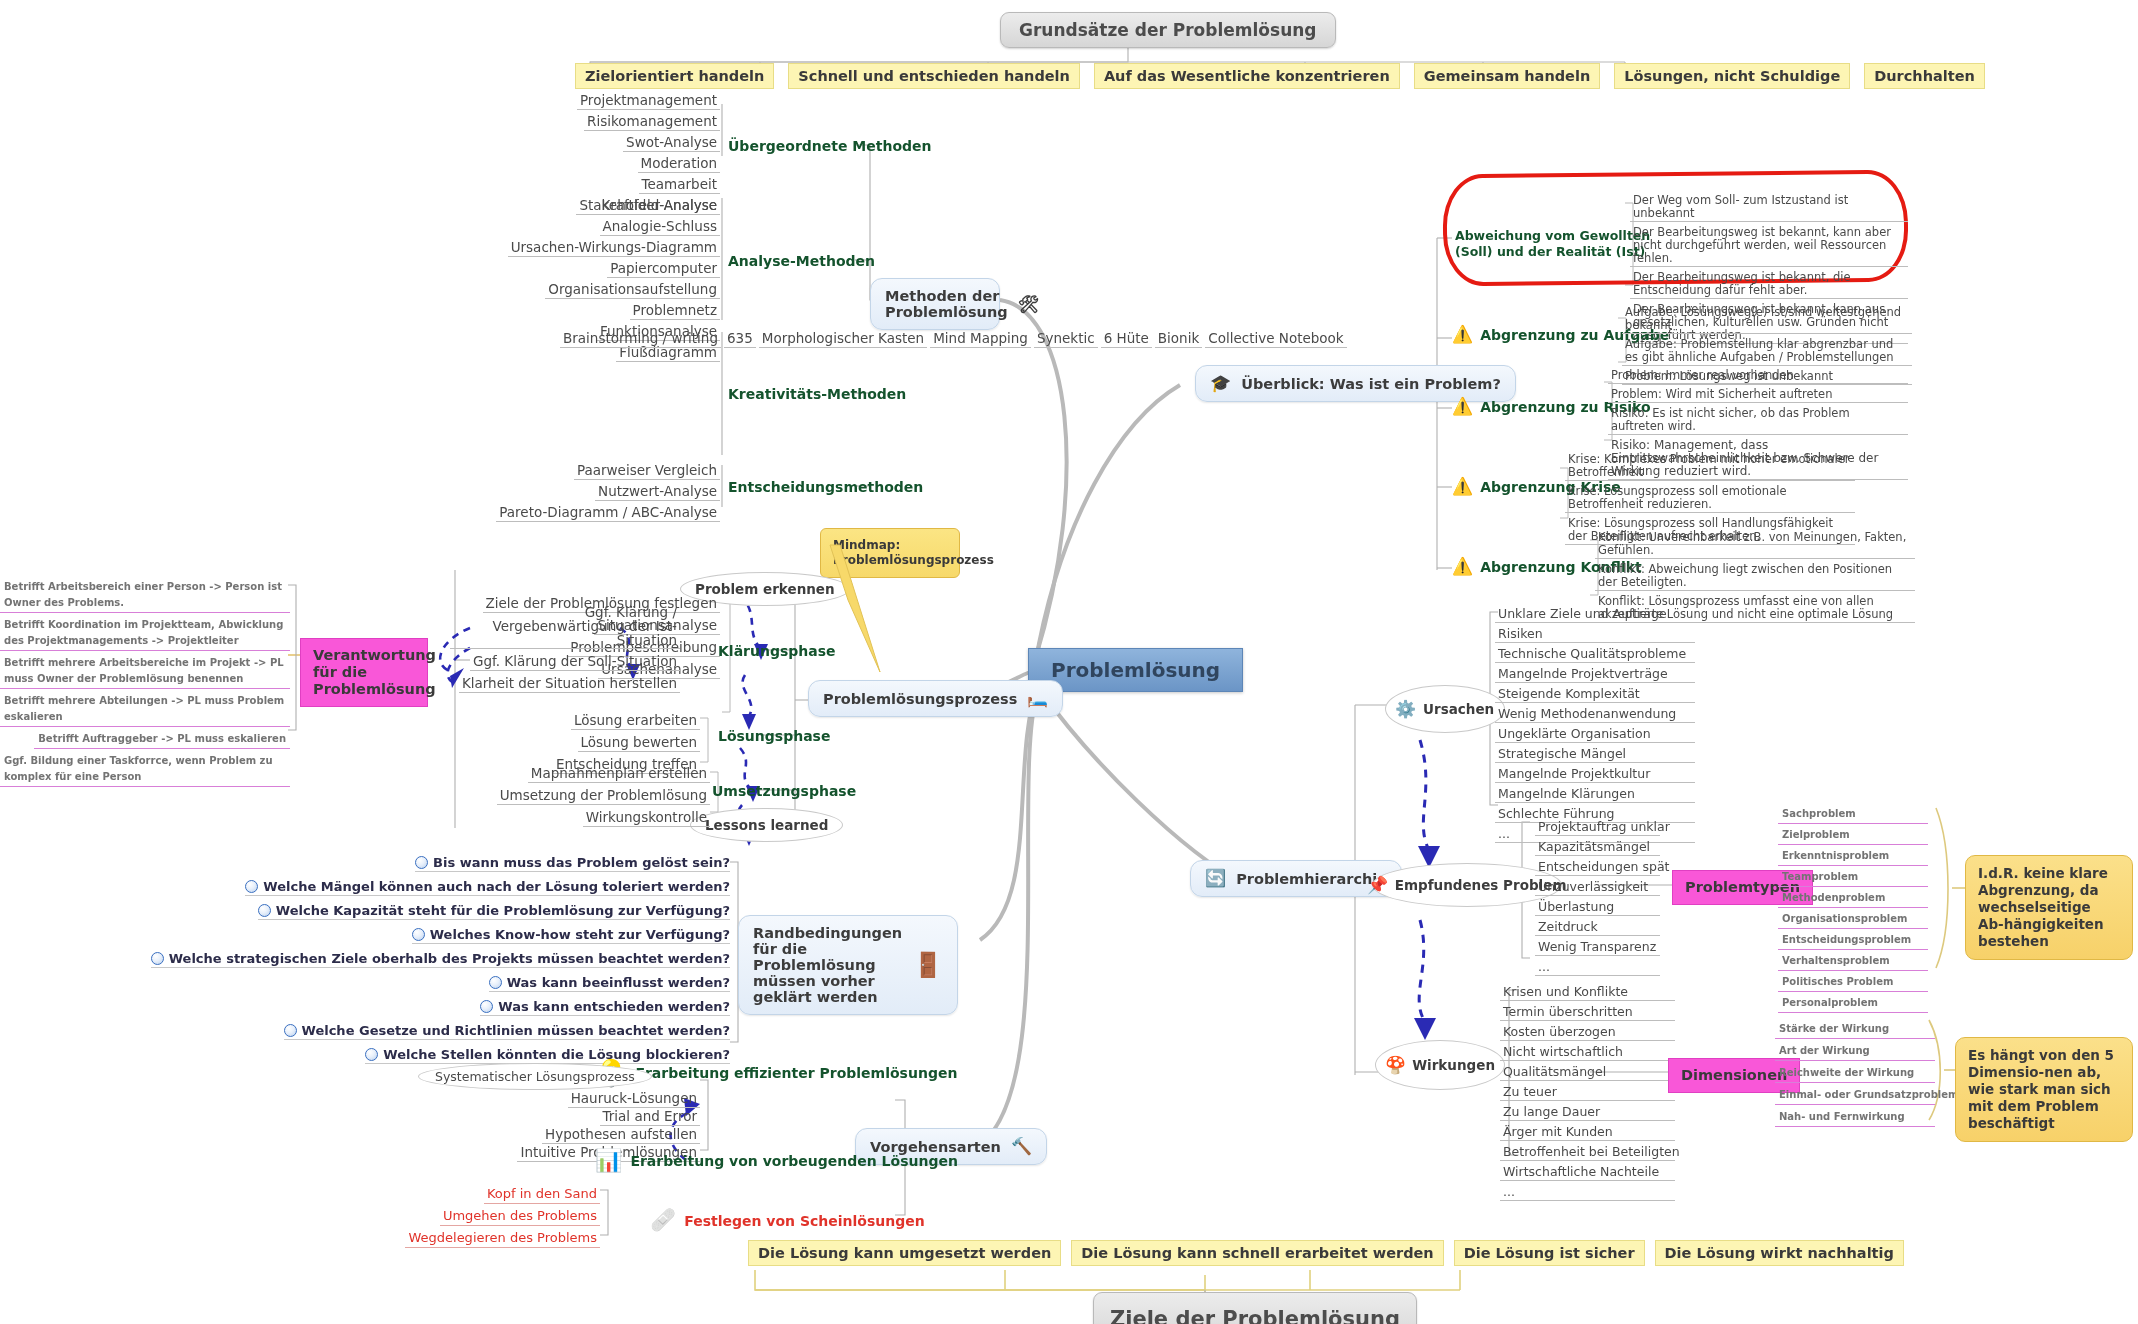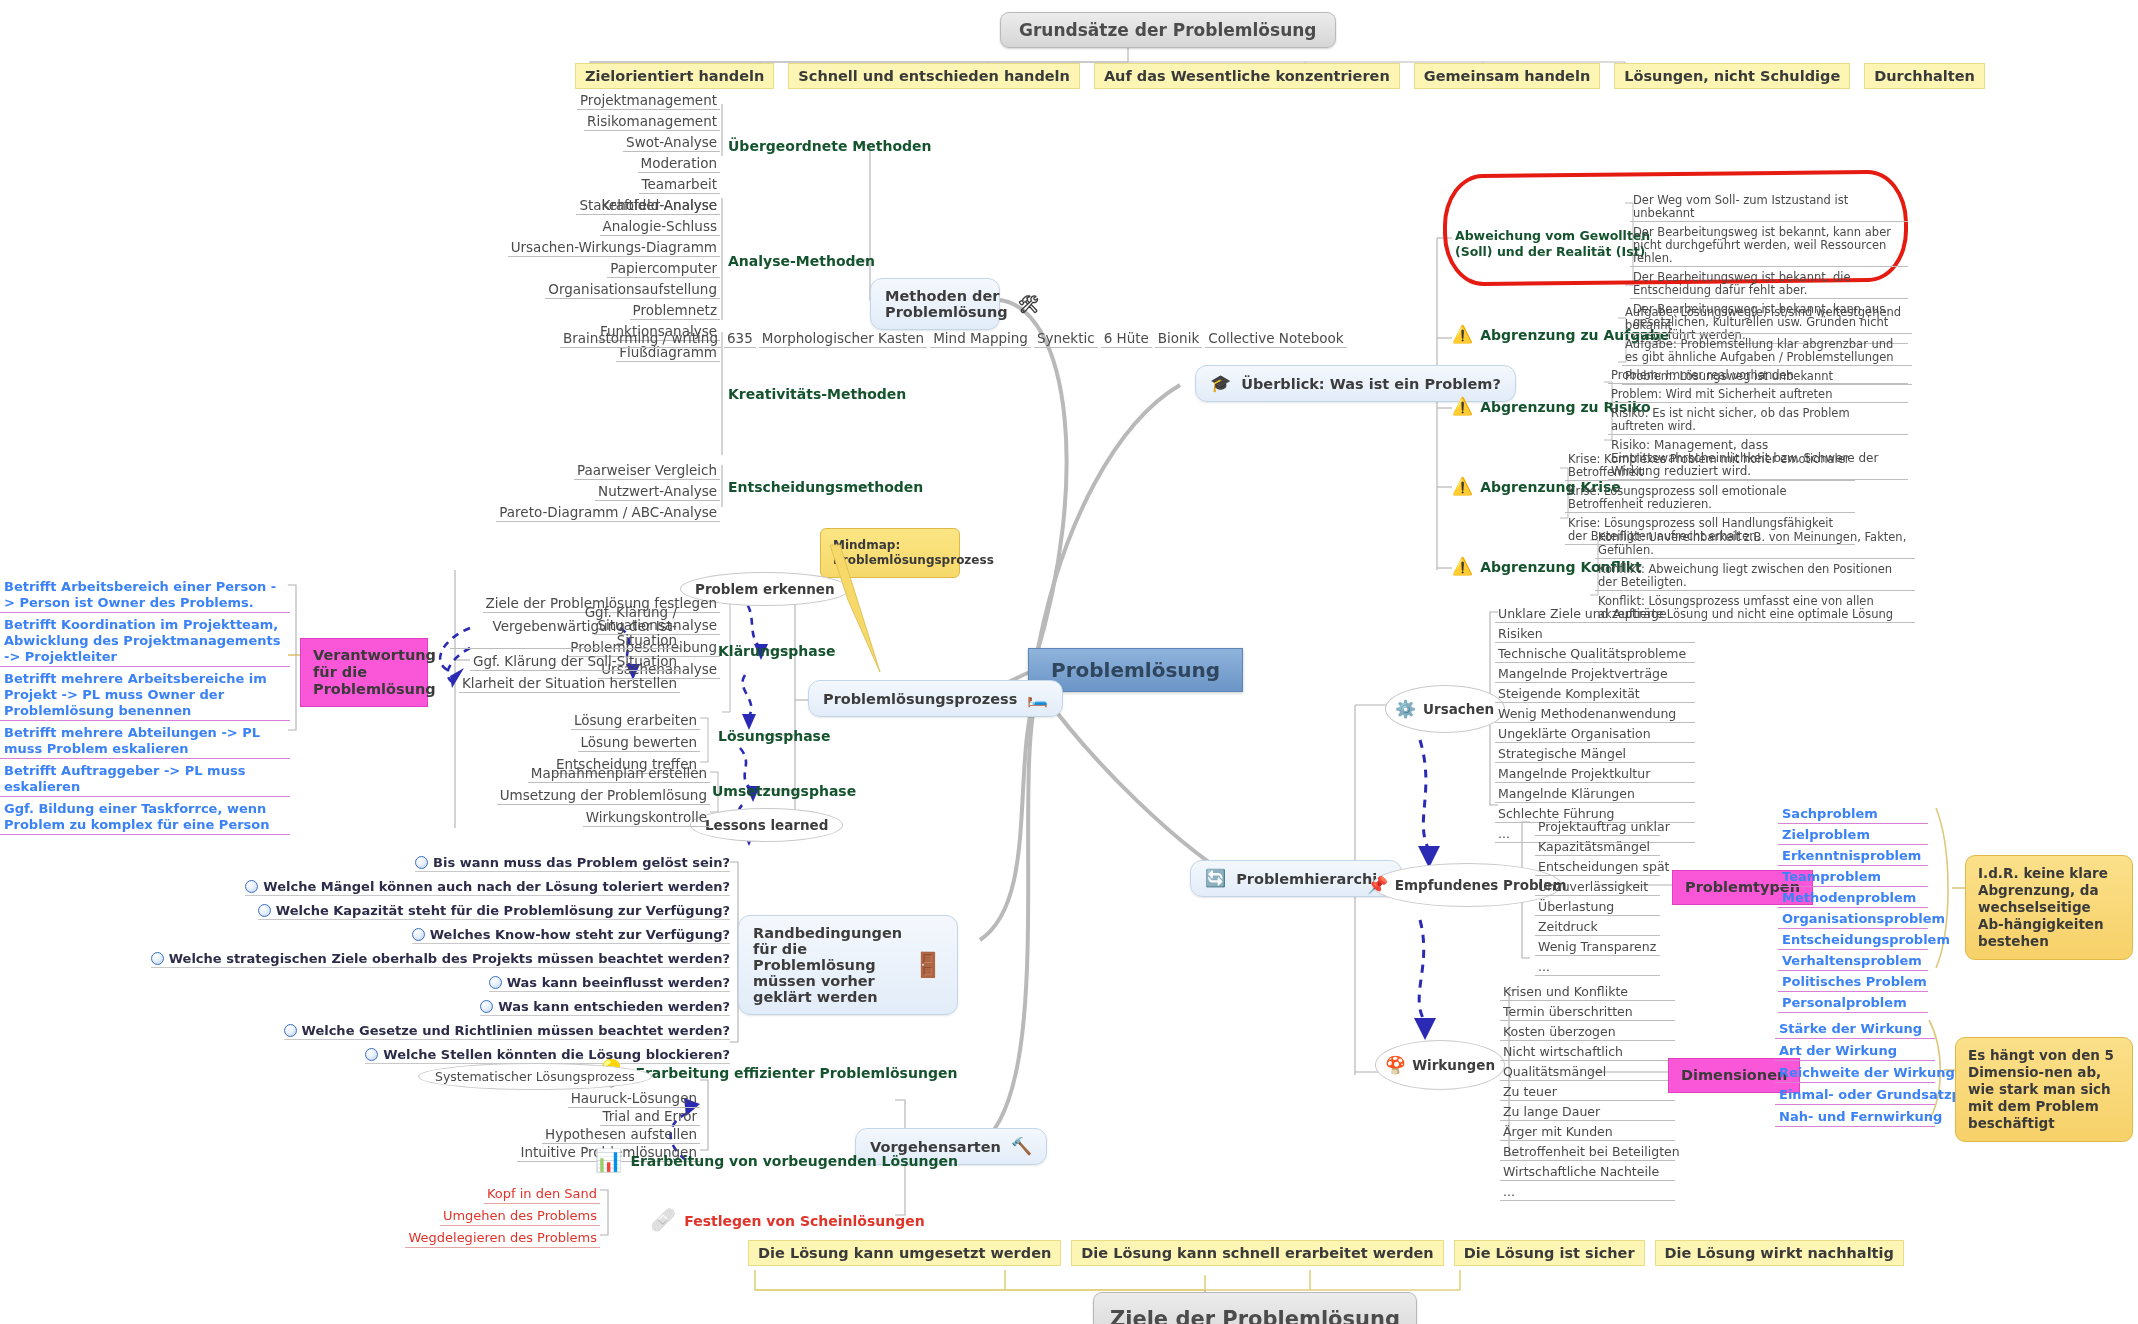--- a/index.html
+++ b/index.html
@@ -57,21 +57,21 @@
     box-shadow:0 1px 2px rgba(0,0,0,.10); white-space:nowrap;
   }
   .lightnode.multi { white-space:normal; line-height:16px; }
   
   .magenta {
     background:#f957d8; border:1px solid #e03fc2;
     font-weight:bold; font-size:14.5px; color:#3a3a3a;
     padding:8px 12px; line-height:17px;
   }
   
-  .mleaf { font-size:13px; font-weight:bold; color:#3b82f6; border-bottom:1px solid #d87fd8; padding:1px 4px; white-space:nowrap; line-height:16px;}
+  .mleaf { font-size:10px; font-weight:bold; color:#737373; border-bottom:1px solid #d87fd8; padding:1px 4px; white-space:nowrap; line-height:16px;}
   .mleaf.wrap{ white-space:normal; }
   
   .note {
     background:linear-gradient(#fbe08a,#f7d169);
     border:1px solid #e0b845; border-radius:10px;
     font-weight:bold; font-size:13.5px; color:#3a3a3a;
     padding:9px 12px; line-height:17px;
   }
   
   .ellipse {

